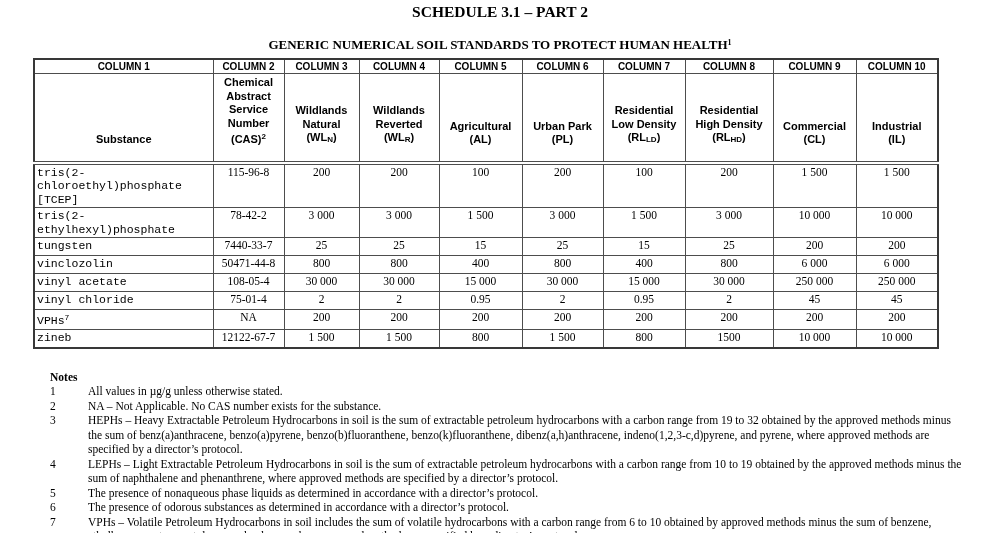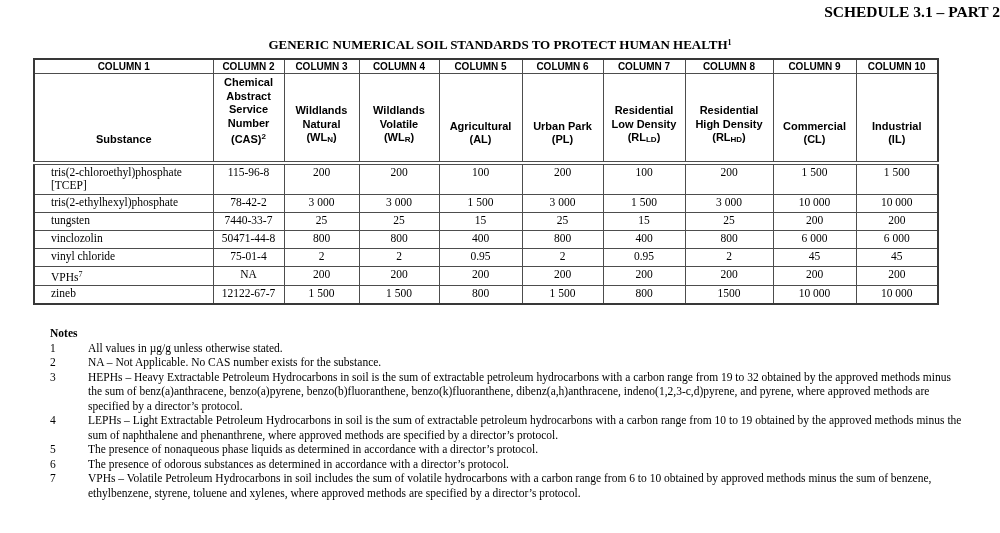--- a/index.html
+++ b/index.html
@@ -5,21 +5,21 @@
   html,body{margin:0;padding:0;background:#ffffff;}
   .page{
     position:relative;
     width:1000px;height:533px;
     background:#ffffff;color:#000;
     overflow:hidden;
     font-family:"Liberation Serif", serif;
   }
   .title{
     padding-top:2px;
-    text-align:right;
+    text-align:center;
     font-weight:bold;
     font-size:15.5px;
     line-height:19px;
     font-family:"Liberation Serif", serif;
   }
   .subtitle{
     margin-top:14px;
     text-align:center;
     font-weight:bold;
     font-size:13px;
@@ -59,21 +59,22 @@
   tbody.std-body td{
     font-size:11.5px;
     line-height:13.5px;
     text-align:center;
     vertical-align:top;
     padding:1px 2px;
     height:15px;
   }
   tbody.std-body td.substance{
     text-align:left;
-    padding-left:16px;
+    padding-left:2px;
+    font-family:Liberation Mono, monospace;
   }
   .notes{
     margin:21px 0 0 50px;
     width:912px;
     font-size:11.5px;
     line-height:14.5px;
   }
   .notes-heading{
     font-weight:bold;
   }
@@ -127,21 +128,21 @@
             <div>Number</div>
             <div>(CAS)<span class="sup">2</span></div>
           </th>
           <th>
             <div>Wildlands</div>
             <div>Natural</div>
             <div>(WL<span class="sub">N</span>)</div>
           </th>
           <th>
             <div>Wildlands</div>
-            <div>Volatile</div>
+            <div>Reverted</div>
             <div>(WL<span class="sub">R</span>)</div>
           </th>
           <th>
             <div>Agricultural</div>
             <div>(AL)</div>
           </th>
           <th>
             <div>Urban Park</div>
             <div>(PL)</div>
           </th>
@@ -206,20 +207,32 @@
           <td class="substance">vinclozolin</td>
           <td>50471-44-8</td>
           <td>800</td>
           <td>800</td>
           <td>400</td>
           <td>800</td>
           <td>400</td>
           <td>800</td>
           <td>6 000</td>
           <td>6 000</td>
+        </tr>
+        <tr>
+          <td class="substance">vinyl acetate</td>
+          <td>108-05-4</td>
+          <td>30 000</td>
+          <td>30 000</td>
+          <td>15 000</td>
+          <td>30 000</td>
+          <td>15 000</td>
+          <td>30 000</td>
+          <td>250 000</td>
+          <td>250 000</td>
         </tr>
         <tr>
           <td class="substance">vinyl chloride</td>
           <td>75-01-4</td>
           <td>2</td>
           <td>2</td>
           <td>0.95</td>
           <td>2</td>
           <td>0.95</td>
           <td>2</td>

